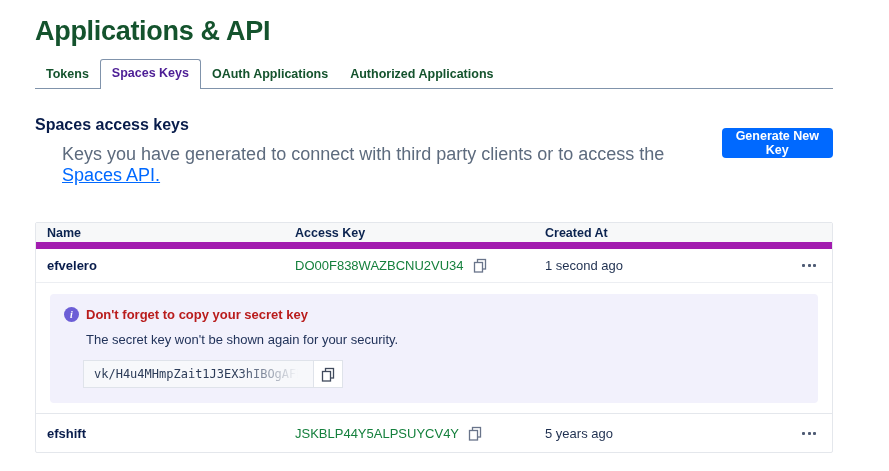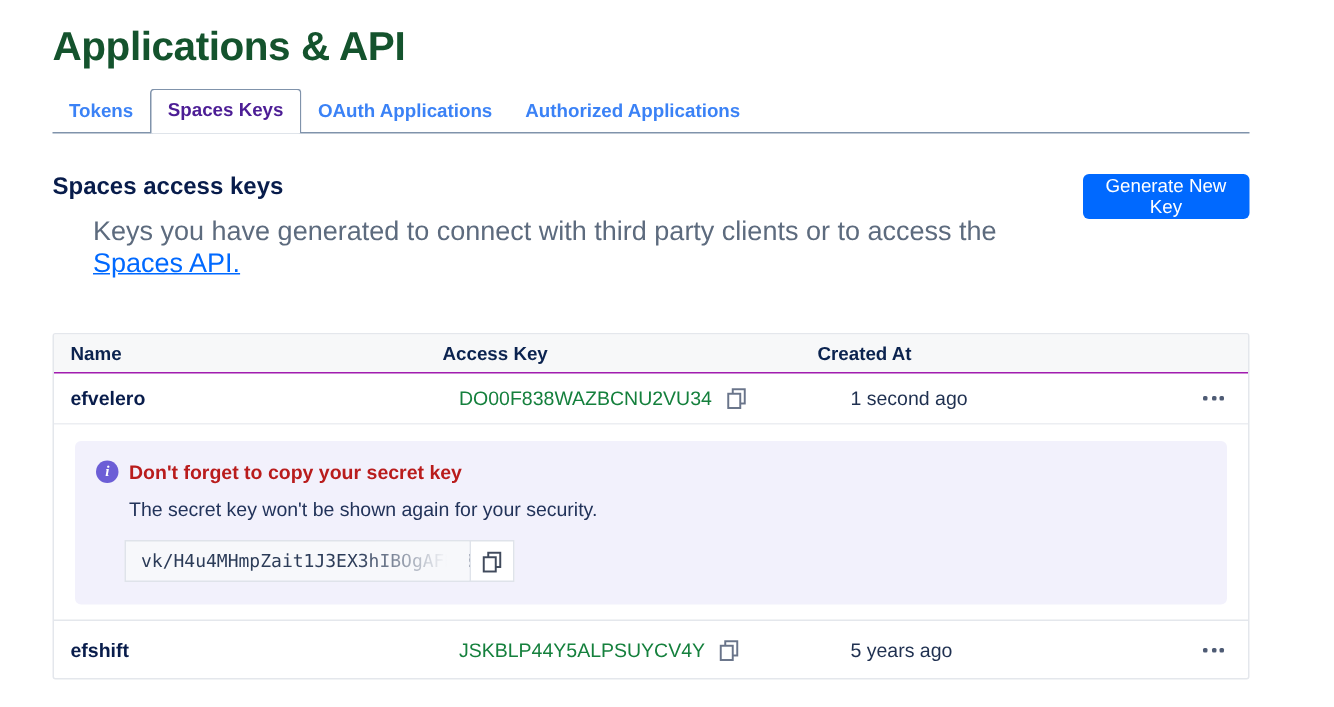--- a/index.html
+++ b/index.html
@@ -23,73 +23,73 @@
   
   .tabs {
     display: flex; align-items: flex-end;
     margin-top: 14px;
     border-bottom: 1px solid #8093ab;
     height: 28px;
   }
   .tab {
     padding: 6px 11px 7px;
     font-size: 12.5px; font-weight: bold;
-    color: #3b82f6; cursor: pointer;
+    color: #14532d; cursor: pointer;
     white-space: nowrap;
   }
   .tab.active {
     position: relative;
     background: #ffffff;
     border: 1px solid #8093ab;
     border-bottom: none;
     border-radius: 3px 3px 0 0;
     margin-bottom: -1px;
     padding-bottom: 9px;
     color: #4c1d95;
   }
 
   
   .section-row { display: flex; justify-content: space-between; margin-top: 27px; }
   .section-heading { margin: 0; font-size: 16px; font-weight: bold; color: #081c4b; }
   .section-desc { margin-top: 10px; font-size: 18px; color: #5d6b7e; margin-left: 27px; }
   .section-desc a { color: #0069ff; text-decoration: underline; cursor: pointer; }
   .generate-btn {
     align-self: flex-start;
-    margin-top: 0;
+    margin-top: 12px;
     width: 118px; height: 30px;
     background: #0069ff; color: #ffffff;
     border: none; border-radius: 4px;
     font-family: "Liberation Sans", sans-serif;
-    font-size: 12.5px; font-weight: normal;
+    font-size: 12.5px; font-weight: bold;
     cursor: pointer;
   }
 
   
   .keys-table {
     margin-top: 36px;
     border: 1px solid #e4e7ec;
     border-radius: 2px;
     font-size: 13px;
     background: #fff;
   }
   .trow {
     display: grid;
     grid-template-columns: 259px 250px 1fr 46px;
     align-items: center;
   }
   .thead {
     background: #f7f8f9;
-    border-bottom: 1px solid #a21caf;
+    border-bottom: 7px solid #a21caf;
     height: 26px;
     font-size: 12.5px; font-weight: bold;
     color: #0b234f;
   }
   .cell-name { padding-left: 11px; }
   .cell-key { display: flex; align-items: center; gap: 9px; }
-  .key-row { height: 33px; gap: 11px; }
+  .key-row { height: 33px; }
   .key-row.second { height: 39px; border-top: 1px solid #e4e7ec; }
   .row-name { font-weight: bold; color: #081c4b; }
   .key-text { color: #15803d; }
   .created-text { color: #1f3050; }
 
   .copy-icon { cursor: pointer; display: inline-flex; }
 
   .more-btn {
     display: flex; gap: 2.5px; justify-content: center; align-items: center;
     cursor: pointer; padding: 6px 4px;

